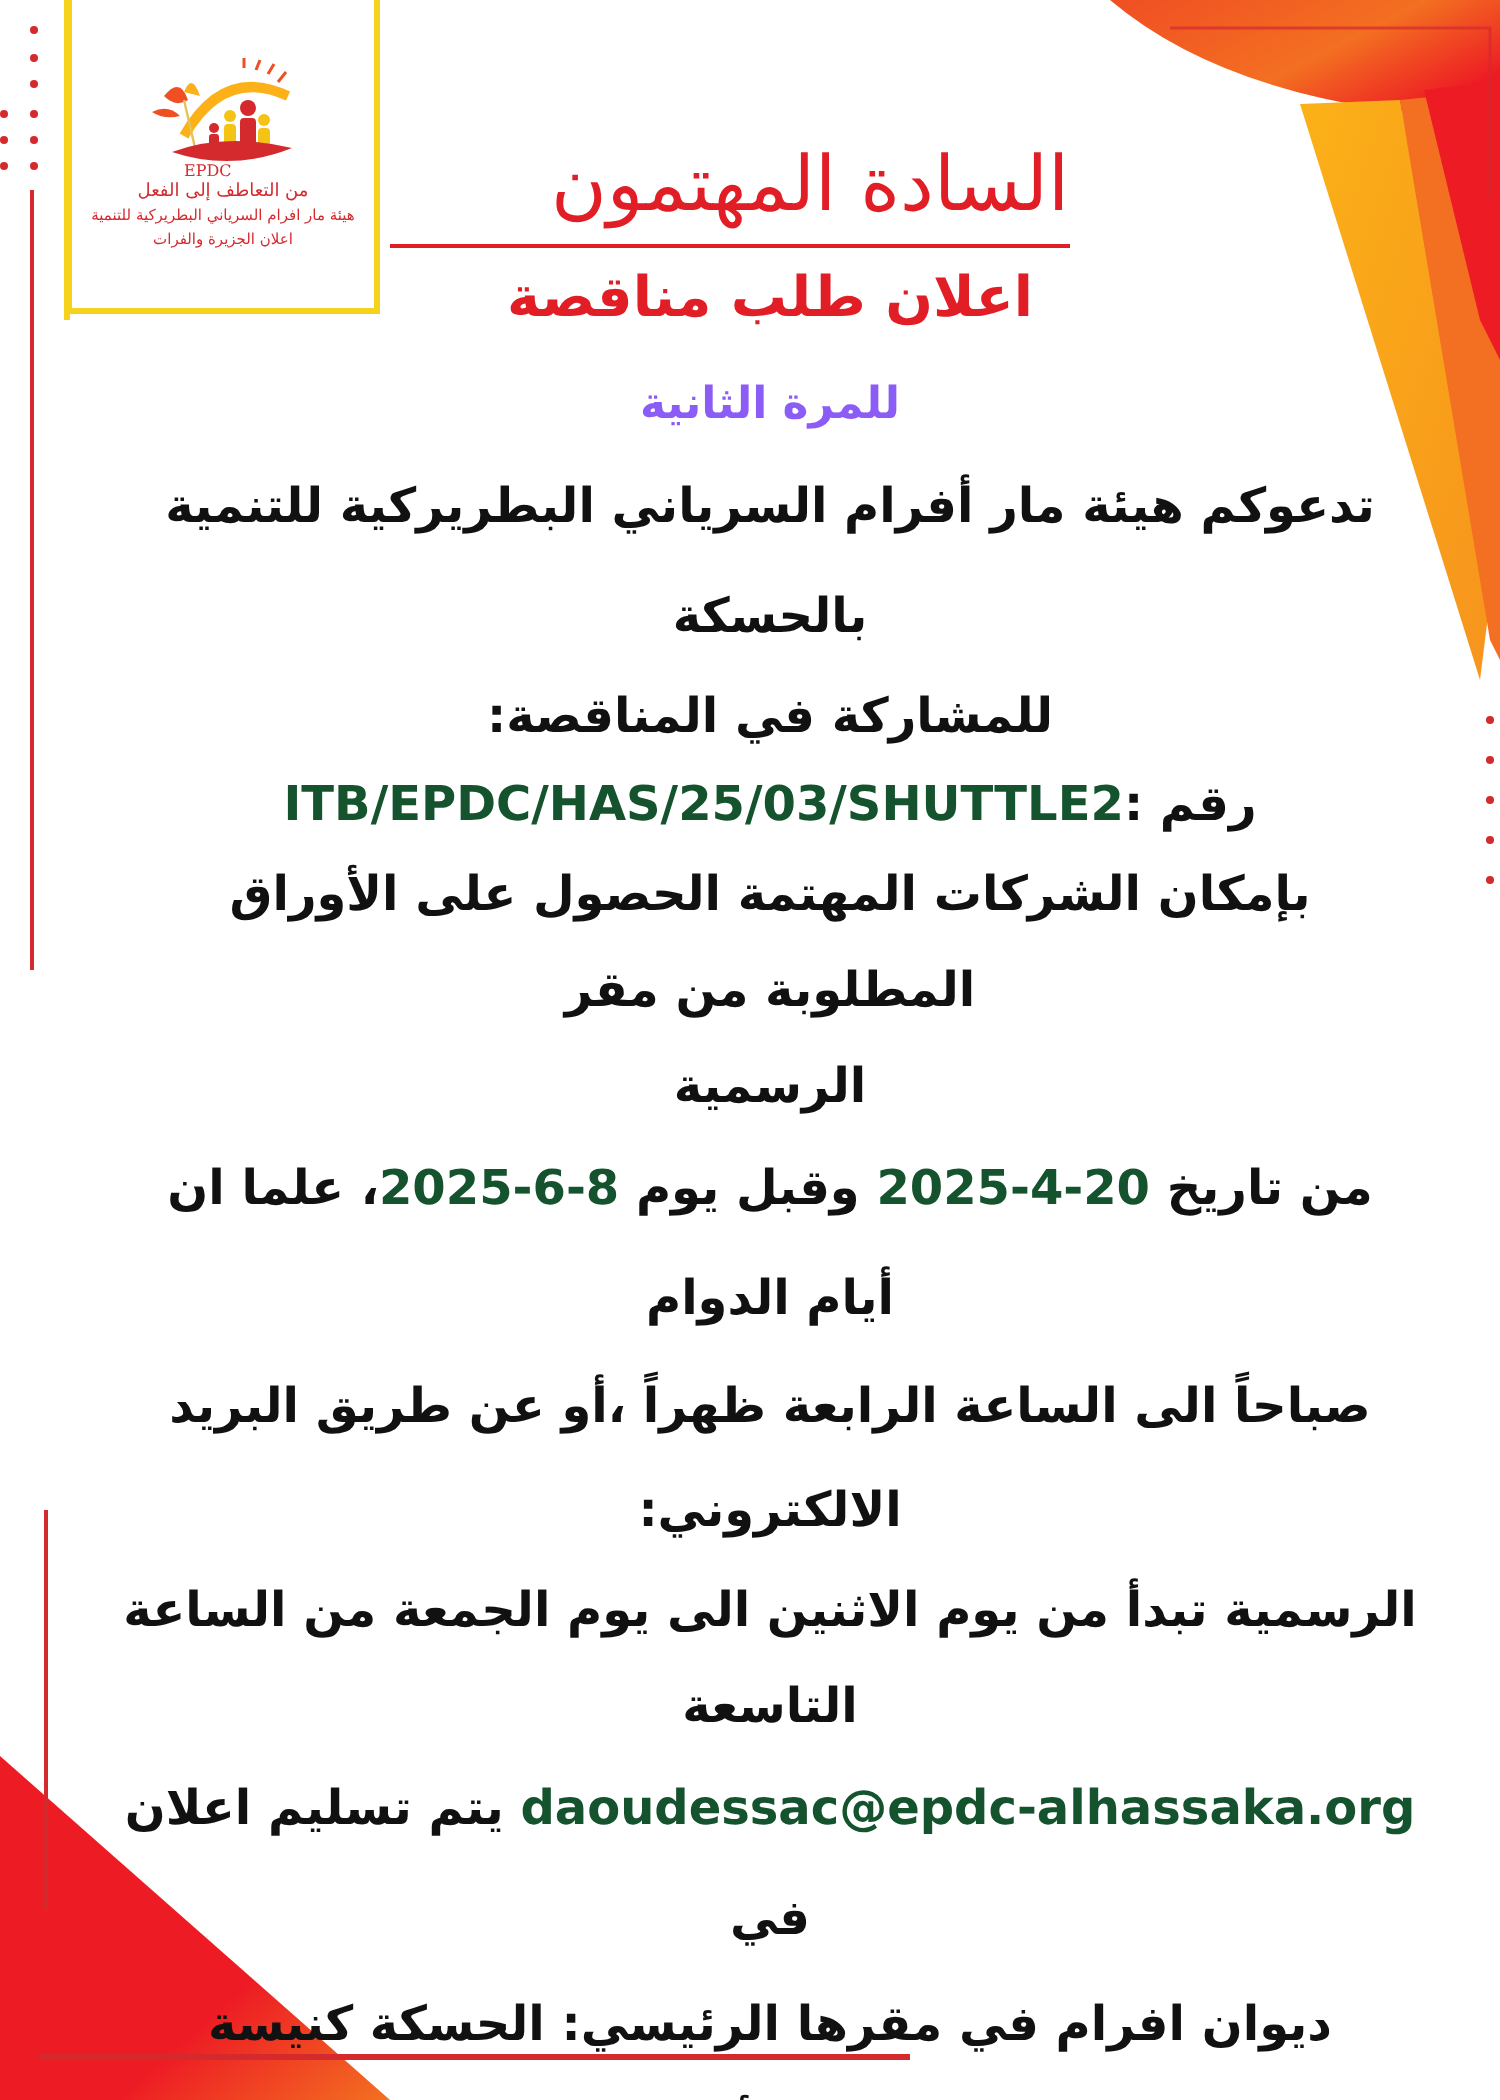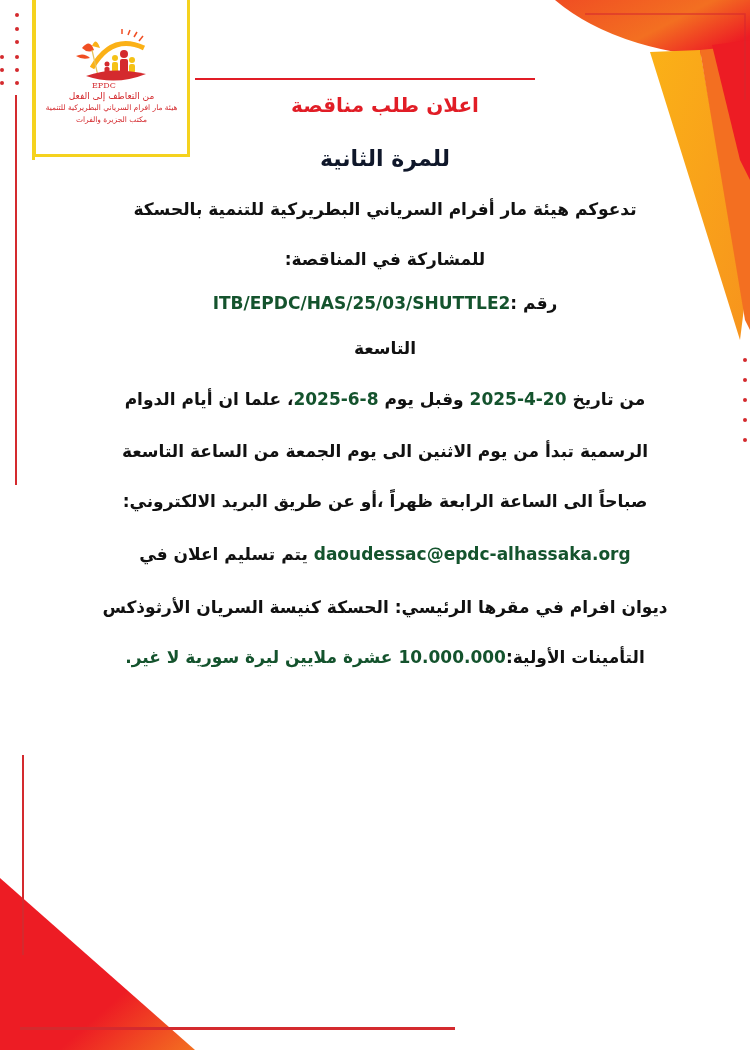--- a/index.html
+++ b/index.html
@@ -26,23 +26,23 @@
   .logo-line { direction: rtl; color: #d42a2e; font-size: 7.5px; font-weight: normal; line-height: 12px; white-space: nowrap; }
   .logo-line.big { font-size: 9px; }
 
   
   .content { position: absolute; left: 60px; top: 70px; width: 650px; direction: rtl; text-align: center; }
   .greeting {
     font-family: "DejaVu Serif", serif; color: #e11d26; font-size: 38px; font-weight: normal;
     line-height: 44px; margin-left: 100px; margin-right: 60px;
   }
   .greeting-underline { height: 2px; background: #e11d26; margin: 8px 175px 0 135px; }
-  .title { color: #e11d26; font-weight: bold; font-size: 20px; line-height: 30px; margin-top: 10px; }
-  .subtitle { color: #0f172a; font-weight: bold; font-size: 22px; line-height: 30px; margin-top: 24px; }
-  .para { color: #111; font-weight: bold; font-size: 17px; line-height: 55px; }
+  .title { color: #e11d26; font-weight: bold; font-size: 28px; line-height: 30px; margin-top: 10px; }
+  .subtitle { color: #8b5cf6; font-weight: bold; font-size: 22px; line-height: 30px; margin-top: 24px; }
+  .para { color: #111; font-weight: bold; font-size: 24px; line-height: 55px; }
   .red { color: #14532d; }
   .ltr { direction: ltr; unicode-bidi: embed; }
   .p1 { margin-top: 8px; }
 </style>
 </head>
 <body>
 
 <svg class="deco top-right-shape" viewBox="0 0 750 1050" width="750" height="1050">
   <defs>
     <linearGradient id="gTop" x1="0" y1="0" x2="1" y2="0.6">
@@ -122,44 +122,46 @@
     <rect x="40" y="34" width="6" height="11" rx="2" fill="#f5c216"></rect>
     <circle cx="60" cy="32" r="3" fill="#f5c216"></circle>
     <rect x="57" y="36" width="6" height="9" rx="2" fill="#f5c216"></rect>
     <circle cx="35" cy="36" r="2.5" fill="#d42a2e"></circle>
     <rect x="32.5" y="39" width="5" height="6" rx="1.5" fill="#d42a2e"></rect>
     <path d="M14 48 Q40 38 74 46 Q44 58 14 48 Z" fill="#d42a2e"></path>
     <text x="20" y="60" font-size="8" fill="#d42a2e" font-family="DejaVu Serif, serif">EPDC</text>
   </svg>
   <div class="logo-line big">من التعاطف إلى الفعل</div>
   <div class="logo-line">هيئة مار افرام السرياني البطريركية للتنمية</div>
-  <div class="logo-line">مكتب الجزيرة والفرات</div>
+  <div class="logo-line">اعلان الجزيرة والفرات</div>
 </div>
 
 <div class="content">
+  <div class="greeting">السادة المهتمون</div>
   <div class="greeting-underline"></div>
   <div class="title">اعلان طلب مناقصة</div>
   <div class="subtitle">للمرة الثانية</div>
 
   <div class="para p1">تدعوكم هيئة مار أفرام السرياني البطريركية للتنمية بالحسكة</div>
   <div class="para" style="line-height:45px">للمشاركة في المناقصة:</div>
   <div class="para" style="line-height:42px">
     <span>رقم :</span><span class="red ltr">ITB/EPDC/HAS/25/03/SHUTTLE2</span>
   </div>
 
-  <div class="para" style="line-height:48px">التاسعة</div>
+  <div class="para" style="line-height:48px">بإمكان الشركات المهتمة الحصول على الأوراق المطلوبة من مقر</div>
+  <div class="para" style="line-height:48px">الرسمية</div>
 
   <div class="para">
     <span>من تاريخ</span>
     <span class="red ltr">2025-4-20</span>
     <span>وقبل يوم</span>
     <span class="red ltr">2025-6-8</span><span>، علما ان أيام الدوام</span>
   </div>
+  <div class="para" style="line-height:52px">صباحاً الى الساعة الرابعة ظهراً ،أو عن طريق البريد الالكتروني:</div>
   <div class="para" style="line-height:48px">الرسمية تبدأ من يوم الاثنين الى يوم الجمعة من الساعة التاسعة</div>
-  <div class="para" style="line-height:52px">صباحاً الى الساعة الرابعة ظهراً ،أو عن طريق البريد الالكتروني:</div>
 
   <div class="para">
     <span class="red ltr">daoudessac@epdc-alhassaka.org</span>
     <span>يتم تسليم اعلان في</span>
   </div>
   <div class="para" style="line-height:50px">ديوان افرام في مقرها الرئيسي: الحسكة كنيسة السريان الأرثوذكس</div>
   <div class="para" style="line-height:50px">
     <span>التأمينات الأولية:</span><span class="red">10.000.000 عشرة ملايين ليرة سورية لا غير.</span>
   </div>
 

